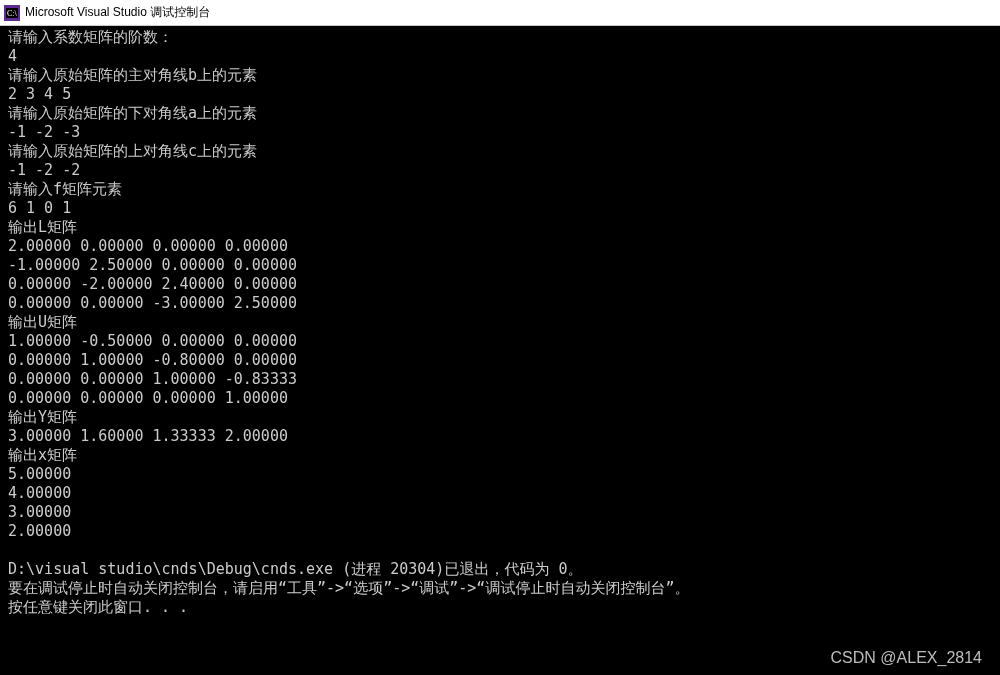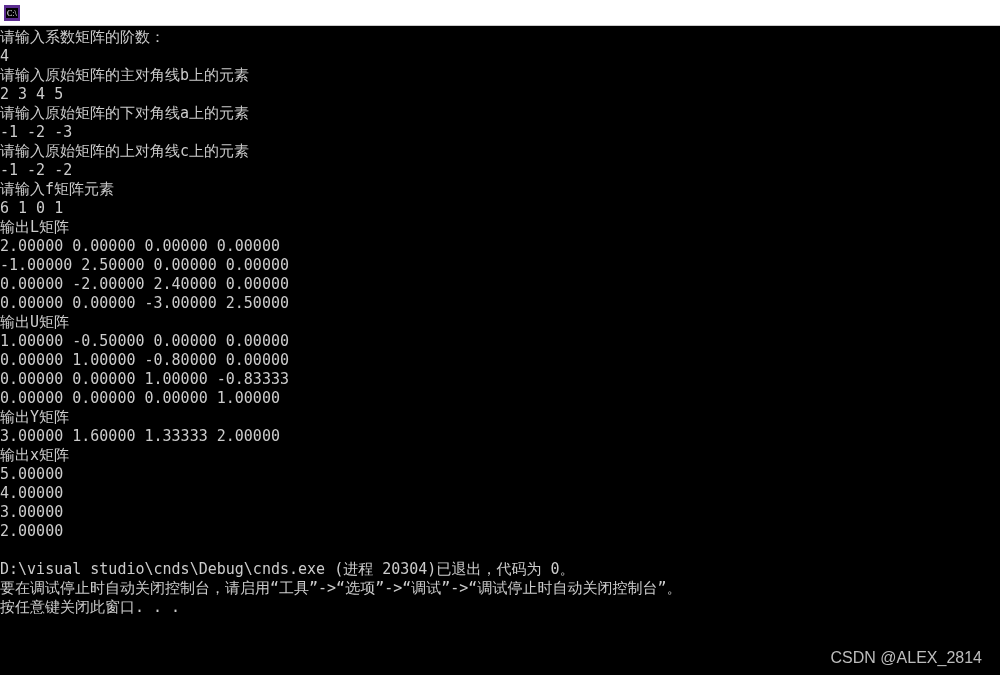--- a/index.html
+++ b/index.html
@@ -36,21 +36,21 @@
     .titlebar-icon svg {
       width: 16px;
       height: 16px;
     }
     .console {
       background: #000;
       color: #ccc;
       font-family: "NSimSun", "SimSun", "Consolas", monospace;
       font-size: 15px;
       line-height: 19px;
-      padding: 2px 0;
+      padding: 2px 8px;
       white-space: pre;
       height: calc(100% - 26px);
       overflow: hidden;
     }
     .console-line {
       white-space: pre;
     }
     .watermark {
       position: absolute;
       bottom: 8px;
@@ -66,17 +66,18 @@
 <body>
 
 <div class="titlebar">
   <span class="titlebar-icon">
     <svg viewBox="0 0 16 16">
       <rect x="0" y="0" width="16" height="16" fill="#5C2D91"></rect>
       <rect x="2" y="3" width="12" height="10" fill="#000"></rect>
       <text x="3" y="11" font-size="8" fill="#fff" font-family="Consolas">C:\</text>
     </svg>
   </span>
+  <span>Microsoft Visual Studio 调试控制台</span>
 </div>
 
 <div class="console" id="console-body"><div class="console-line">请输入系数矩阵的阶数：</div><div class="console-line">4</div><div class="console-line">请输入原始矩阵的主对角线b上的元素</div><div class="console-line">2 3 4 5</div><div class="console-line">请输入原始矩阵的下对角线a上的元素</div><div class="console-line">-1 -2 -3</div><div class="console-line">请输入原始矩阵的上对角线c上的元素</div><div class="console-line">-1 -2 -2</div><div class="console-line">请输入f矩阵元素</div><div class="console-line">6 1 0 1</div><div class="console-line">输出L矩阵</div><div class="console-line">2.00000 0.00000 0.00000 0.00000</div><div class="console-line">-1.00000 2.50000 0.00000 0.00000</div><div class="console-line">0.00000 -2.00000 2.40000 0.00000</div><div class="console-line">0.00000 0.00000 -3.00000 2.50000</div><div class="console-line">输出U矩阵</div><div class="console-line">1.00000 -0.50000 0.00000 0.00000</div><div class="console-line">0.00000 1.00000 -0.80000 0.00000</div><div class="console-line">0.00000 0.00000 1.00000 -0.83333</div><div class="console-line">0.00000 0.00000 0.00000 1.00000</div><div class="console-line">输出Y矩阵</div><div class="console-line">3.00000 1.60000 1.33333 2.00000</div><div class="console-line">输出x矩阵</div><div class="console-line">5.00000</div><div class="console-line">4.00000</div><div class="console-line">3.00000</div><div class="console-line">2.00000</div><div class="console-line">&nbsp;</div><div class="console-line">D:\visual studio\cnds\Debug\cnds.exe (进程 20304)已退出，代码为 0。</div><div class="console-line">要在调试停止时自动关闭控制台，请启用“工具”-&gt;“选项”-&gt;“调试”-&gt;“调试停止时自动关闭控制台”。</div><div class="console-line">按任意键关闭此窗口. . .</div></div>
 
 <div class="watermark">CSDN @ALEX_2814</div>
 
 </body></html>

